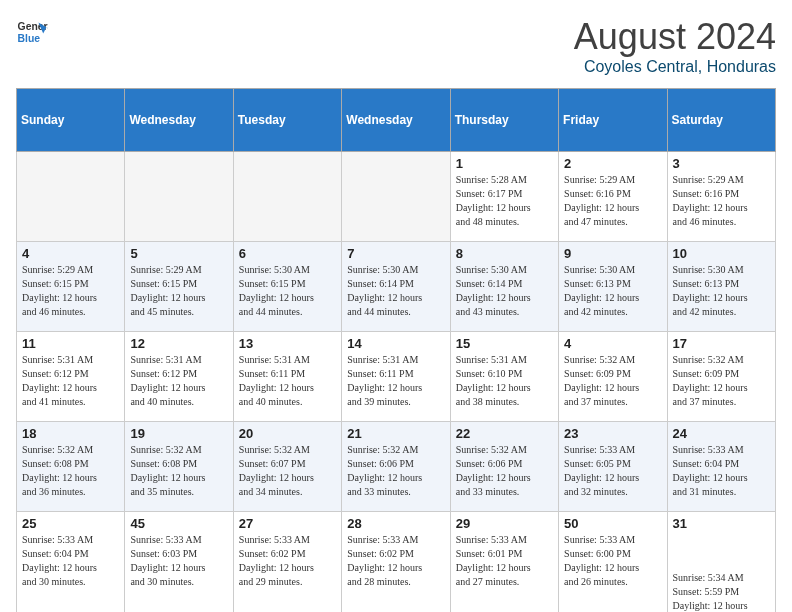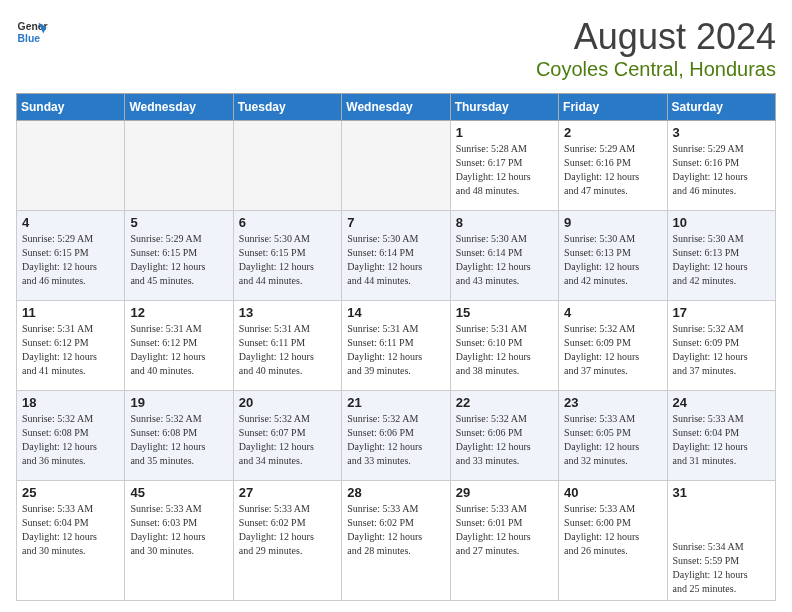--- a/index.html
+++ b/index.html
@@ -27,33 +27,33 @@
     }
     .title-area {
       text-align: right;
     }
     .month-title {
       font-size: 36px;
       font-weight: normal;
       color: #404040;
     }
     .location-title {
-      font-size: 20px;
-      color: #4d7c0f;
+      font-size: 16px;
+      color: #0c4a6e;
     }
     table {
       width: 100%;
       border-collapse: collapse;
     }
     th {
       background-color: #2979c7;
       color: #fff;
       font-size: 12px;
       font-weight: bold;
-      padding: 6px 4px;
+      padding: 24px 4px;
       text-align: left;
       border: 1px solid #aaa;
     }
     td {
       vertical-align: top;
       border: 1px solid #ccc;
       padding: 4px 5px;
       font-size: 10.5px;
       color: #222;
       width: 108px;
@@ -320,21 +320,21 @@
 and 28 minutes.</div>
         </td>
         <td>
           <span class="day-num">29</span>
           <div class="day-info" style="white-space: pre-line;">Sunrise: 5:33 AM
 Sunset: 6:01 PM
 Daylight: 12 hours
 and 27 minutes.</div>
         </td>
         <td>
-          <span class="day-num">40</span>
+          <span class="day-num">50</span>
           <div class="day-info" style="white-space: pre-line;">Sunrise: 5:33 AM
 Sunset: 6:00 PM
 Daylight: 12 hours
 and 26 minutes.</div>
         </td>
         <td>
           <span class="day-num">31</span>
           <div class="day-info" style="white-space: pre-line; margin-top: 40px;">Sunrise: 5:34 AM
 Sunset: 5:59 PM
 Daylight: 12 hours

